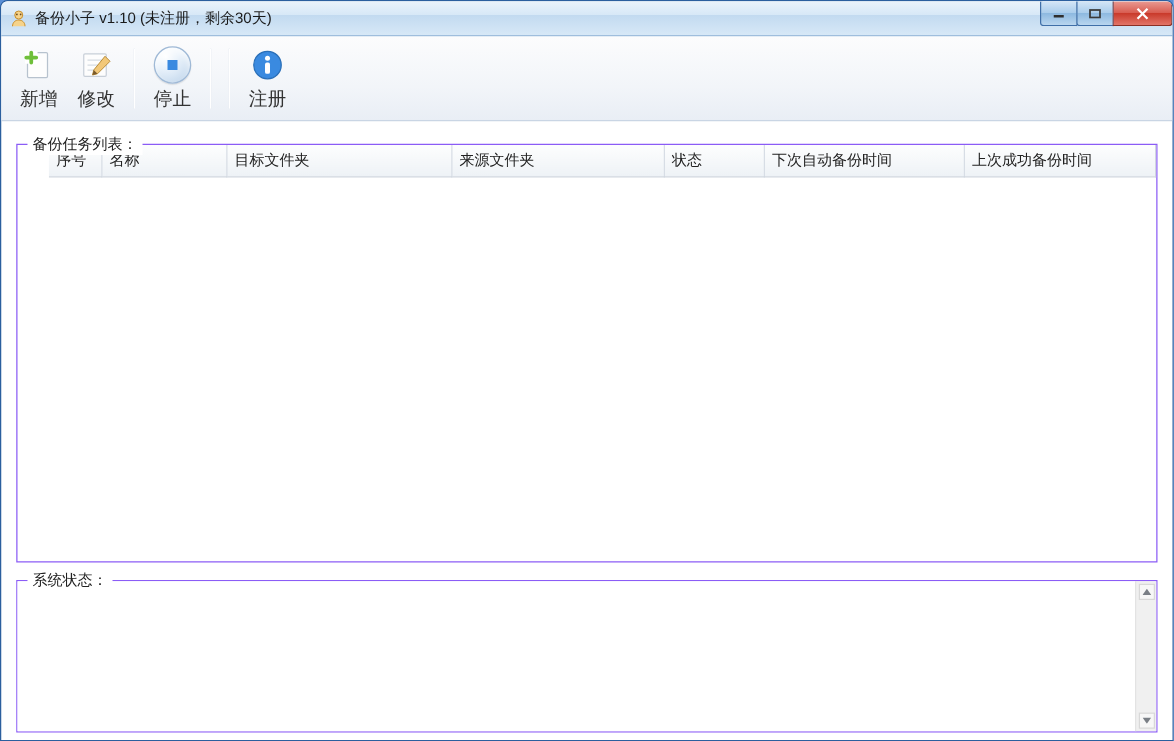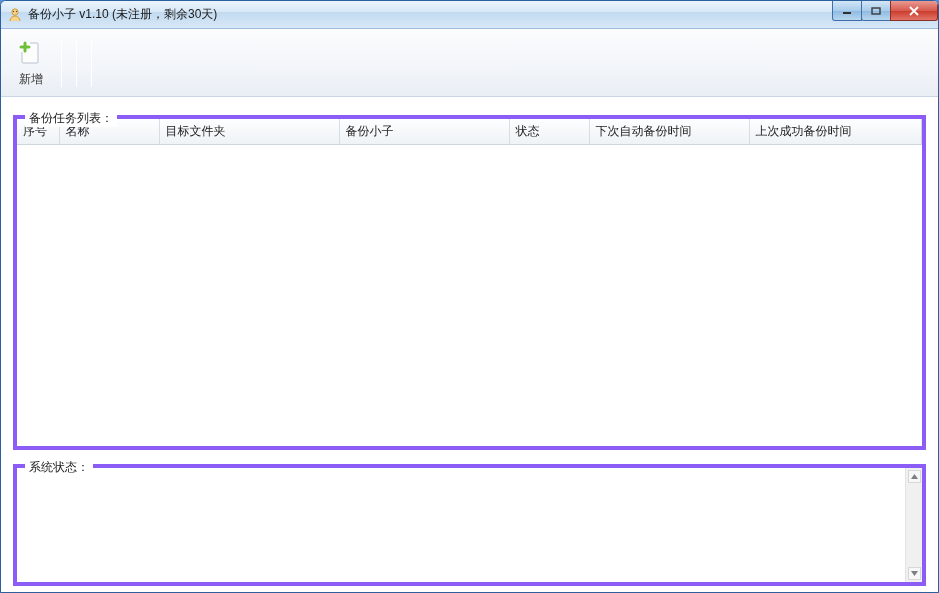--- a/index.html
+++ b/index.html
@@ -67,21 +67,21 @@
   gap: 2px;
 }
 .tb-btn {
   width: 44px; height: 56px;
   display: flex; flex-direction: column; align-items: center; justify-content: center;
   border: 1px solid transparent;
   border-radius: 3px;
   gap: 3px;
   cursor: pointer;
 }
-.tb-label { font-size: 12px; color: #333; }
+.tb-label { font-size: 15px; color: #333; }
 .tb-sep {
   width: 1px; height: 48px;
   background: #cfd8e4;
   margin: 0 6px;
   border-right: 1px solid #fff;
 }
 .tb-icon {
   width: 30px; height: 30px;
   display: flex; align-items: center; justify-content: center;
 }
@@ -94,33 +94,33 @@
 }
 
 .content {
   flex: 1;
   padding: 10px 12px 6px 12px;
   display: flex; flex-direction: column;
   overflow: hidden;
 }
 .group {
   position: relative;
-  border: 4px solid #8b5cf6;
+  border: 1px solid #8b5cf6;
   margin-top: 8px;
 }
 .group-label {
   position: absolute;
   top: -9px; left: 8px;
   background: #fff;
   padding: 0 4px;
   font-size: 12px;
   color: #222;
 }
 .task-group { flex: 1; min-height: 200px; display: flex; flex-direction: column; }
-.table-wrap { flex: 1; overflow: hidden; }
+.table-wrap { flex: 1; overflow: hidden; margin-left: 25px; }
 table.tasklist {
   width: 100%;
   border-collapse: collapse;
 }
 table.tasklist th {
   text-align: left;
   font-weight: normal;
   font-size: 12px;
   color: #222;
   background: linear-gradient(to bottom,#fdfefe,#eef2f6);
@@ -207,49 +207,83 @@
       <span class="tb-icon">
         <svg width="26" height="26" viewBox="0 0 26 26">
           <rect x="4" y="3" width="16" height="20" rx="1" fill="#fdfdfd" stroke="#b7c2ce" stroke-width="1"></rect>
           <rect x="2" y="2" width="10" height="10" rx="1" fill="#fff" stroke="#6fbf3a" stroke-width="0"></rect>
           <path d="M7 3 v8 M3 7 h8" stroke="#6fbf3a" stroke-width="3" stroke-linecap="round"></path>
         </svg>
       </span>
       <span class="tb-label">新增</span>
     </div>
 
+    <div class="tb-btn">
+      <span class="tb-icon">
+        <svg width="26" height="26" viewBox="0 0 26 26">
+          <rect x="3" y="4" width="18" height="18" rx="1" fill="#fdfdfd" stroke="#c8cfd8" stroke-width="1"></rect>
+          <line x1="6" y1="9" x2="18" y2="9" stroke="#d5dbe2"></line>
+          <line x1="6" y1="13" x2="18" y2="13" stroke="#d5dbe2"></line>
+          <line x1="6" y1="17" x2="14" y2="17" stroke="#d5dbe2"></line>
+          <path d="M20 6 L24 10 L14 20 L10 21 L11 17 Z" fill="#f2c879" stroke="#b98e3a" stroke-width="0.8"></path>
+          <path d="M10 21 L11 17 L14 20 Z" fill="#7a5a2b"></path>
+        </svg>
+      </span>
+      <span class="tb-label">修改</span>
+    </div>
 
 
     <div class="tb-sep"></div>
 
 
 
+    <div class="tb-btn">
+      <span class="tb-icon">
+        <span class="circle-btn">
+          <svg width="14" height="14">
+              <rect x="3" y="3" width="8" height="8" fill="#3a8ae0"></rect>
+            </svg>
+        </span>
+      </span>
+      <span class="tb-label">停止</span>
+    </div>
 
     <div class="tb-sep"></div>
 
 
 
     <div class="tb-sep"></div>
 
 
+    <div class="tb-btn">
+      <span class="tb-icon">
+        <svg width="28" height="28" viewBox="0 0 28 28">
+          <circle cx="14" cy="14" r="11" fill="#3a8ae0" stroke="#2a6fb8" stroke-width="1"></circle>
+          <circle cx="14" cy="14" r="11" fill="url(#g1)"></circle>
+          <circle cx="14" cy="8.5" r="2" fill="#fff"></circle>
+          <rect x="12" y="12" width="4" height="9" rx="1.5" fill="#fff"></rect>
+        </svg>
+      </span>
+      <span class="tb-label">注册</span>
+    </div>
 
   </div>
 
   <div class="content">
 
     <div class="group task-group">
       <span class="group-label">备份任务列表：</span>
       <div class="table-wrap">
         <table class="tasklist">
           <thead>
             <tr>
               <th style="width:42px">序号</th>
               <th style="width:100px">名称</th>
               <th style="width:180px">目标文件夹</th>
-              <th style="width:170px">备份小子</th>
+              <th style="width:170px">来源文件夹</th>
               <th style="width:80px">状态</th>
               <th style="width:160px">下次自动备份时间</th>
               <th>上次成功备份时间</th>
             </tr>
           </thead>
         </table>
         <div class="task-body"></div>
       </div>
     </div>
 

